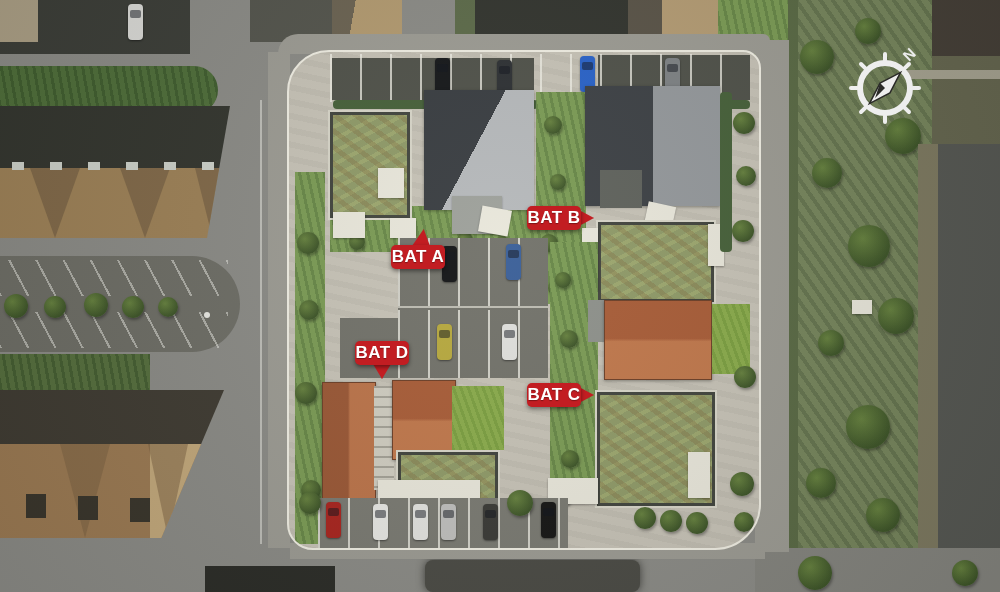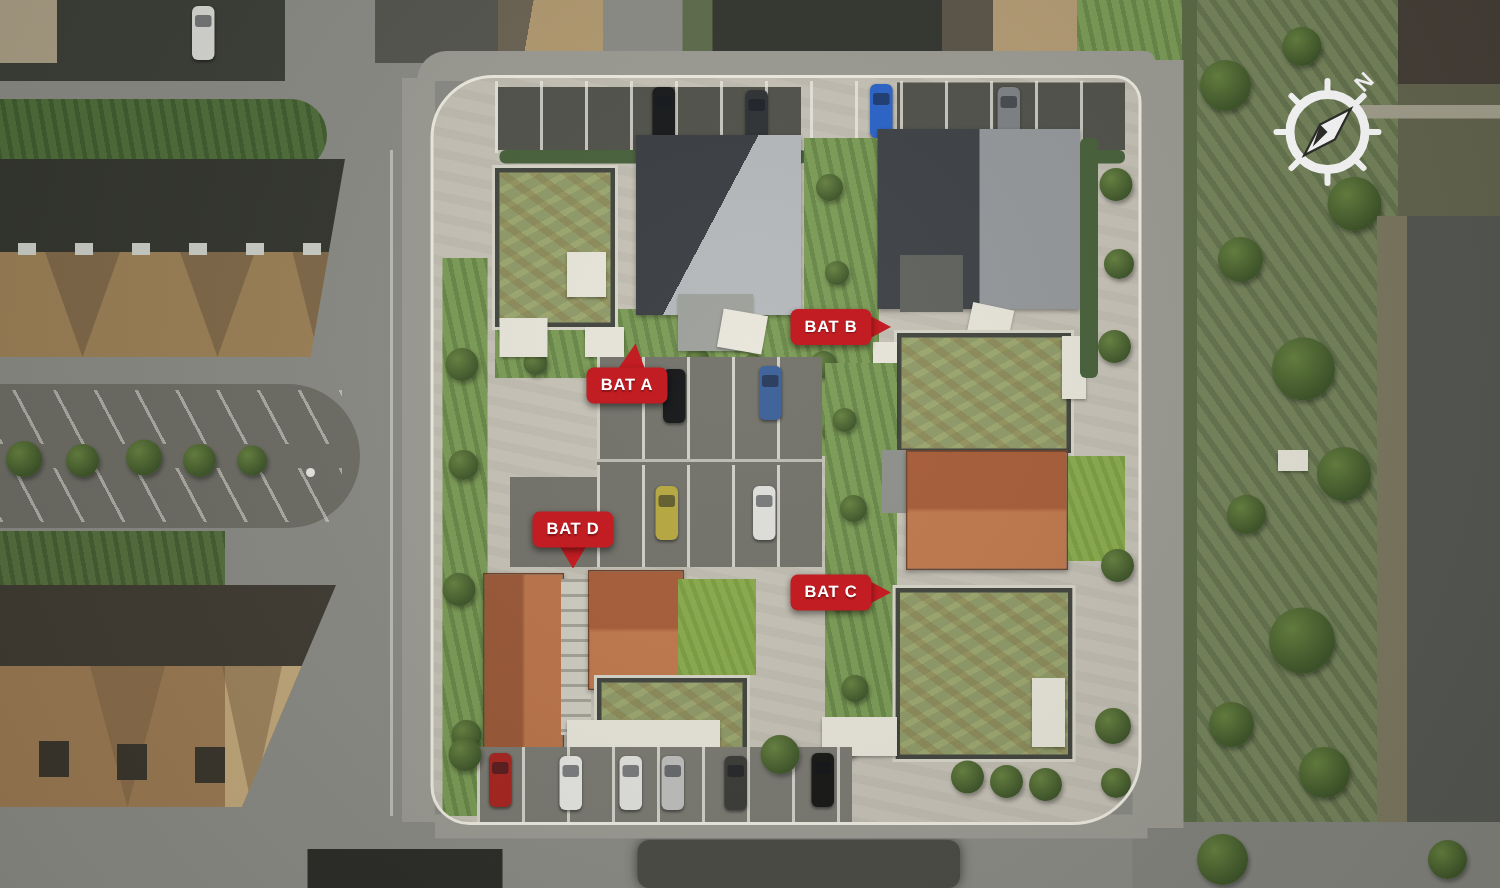--- a/index.html
+++ b/index.html
@@ -22,21 +22,21 @@
   .pband{background-image:repeating-linear-gradient(90deg,rgba(240,239,230,.75) 0 2px,transparent 2px 30px);}
   .diag{background-image:repeating-linear-gradient(62deg,rgba(235,235,228,.5) 0 2px,transparent 2px 24px);}
   .car{width:15px;height:36px;border-radius:4px;box-shadow:0 1px 2px rgba(0,0,0,.45);}
   .car::after{content:"";position:absolute;left:2px;right:2px;top:6px;height:8px;border-radius:2px;background:rgba(15,20,28,.5);}
   
   .site{left:287px;top:50px;width:470px;height:496px;background:#c6c2b6;
         background-image:repeating-linear-gradient(12deg,rgba(120,118,108,.08) 0 6px,transparent 6px 14px);
         border:2px solid #efede2;border-radius:42px 18px 46px 26px;overflow:hidden;}
   
   .marker{display:flex;align-items:center;justify-content:center;height:24px;
-          background:var(--marker-red,#c21d22);color:#fff;font-size:11px;font-weight:bold;
+          background:var(--marker-red,#c21d22);color:#fff;font-size:17px;font-weight:bold;
           letter-spacing:.5px;border-radius:5px;box-shadow:0 2px 4px rgba(0,0,0,.45);
           text-shadow:0 1px 1px rgba(0,0,0,.35);z-index:30;}
   .pointer{background:var(--marker-red,#c21d22);z-index:29;box-shadow:0 1px 2px rgba(0,0,0,.3);}
   .scene::after{content:"";position:absolute;inset:0;pointer-events:none;
         background:radial-gradient(circle at 50% 40%,rgba(255,255,255,.04),rgba(0,0,0,.10));}
 </style>
 </head>
 <body>
 
 <div class="scene">

